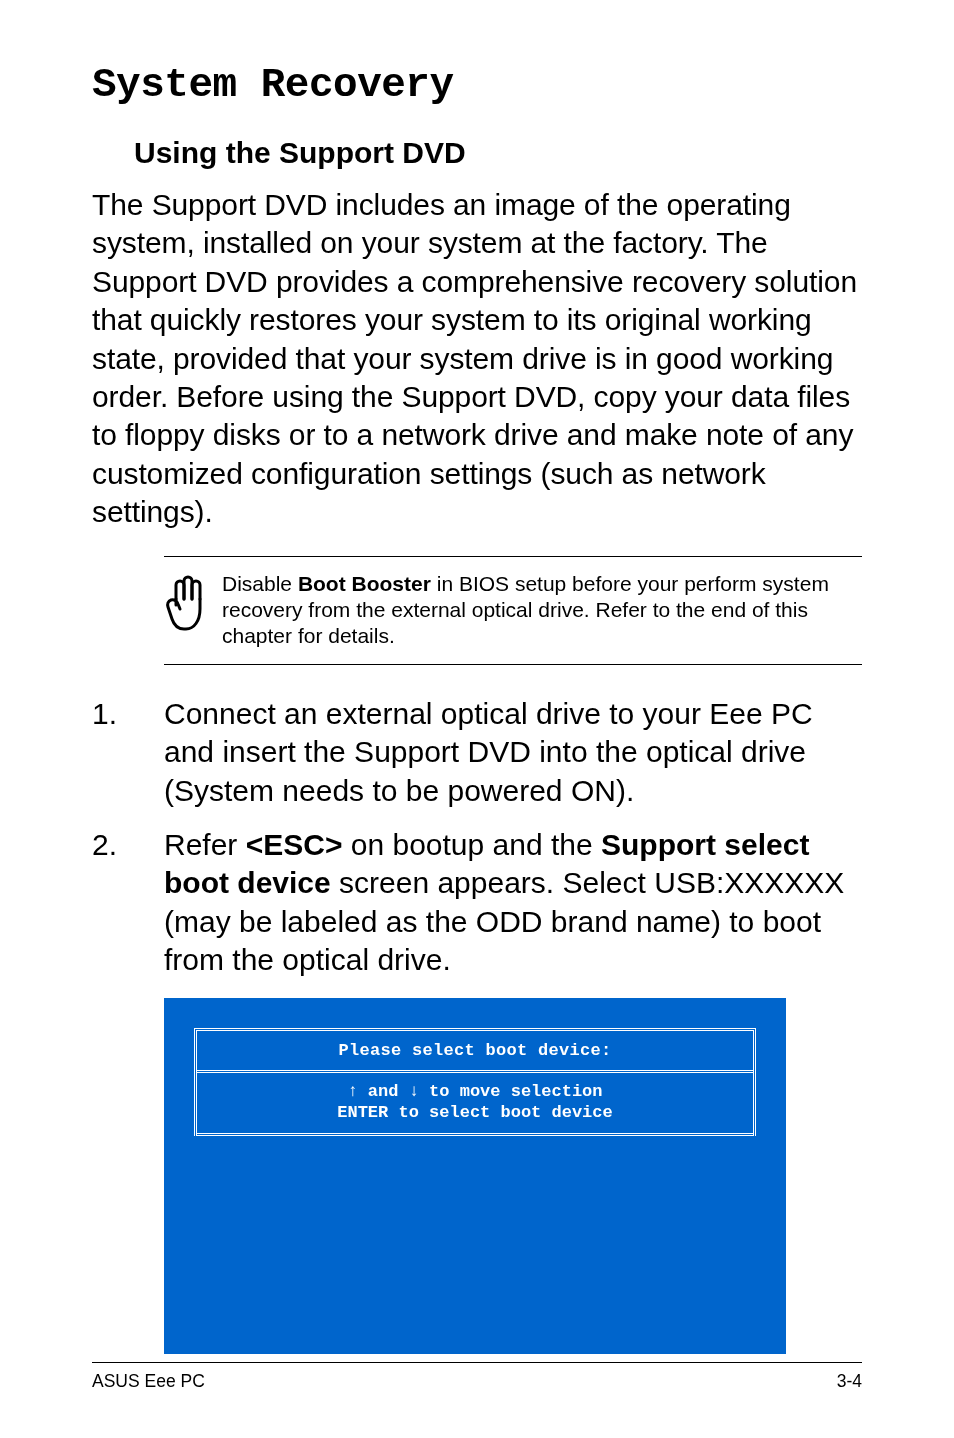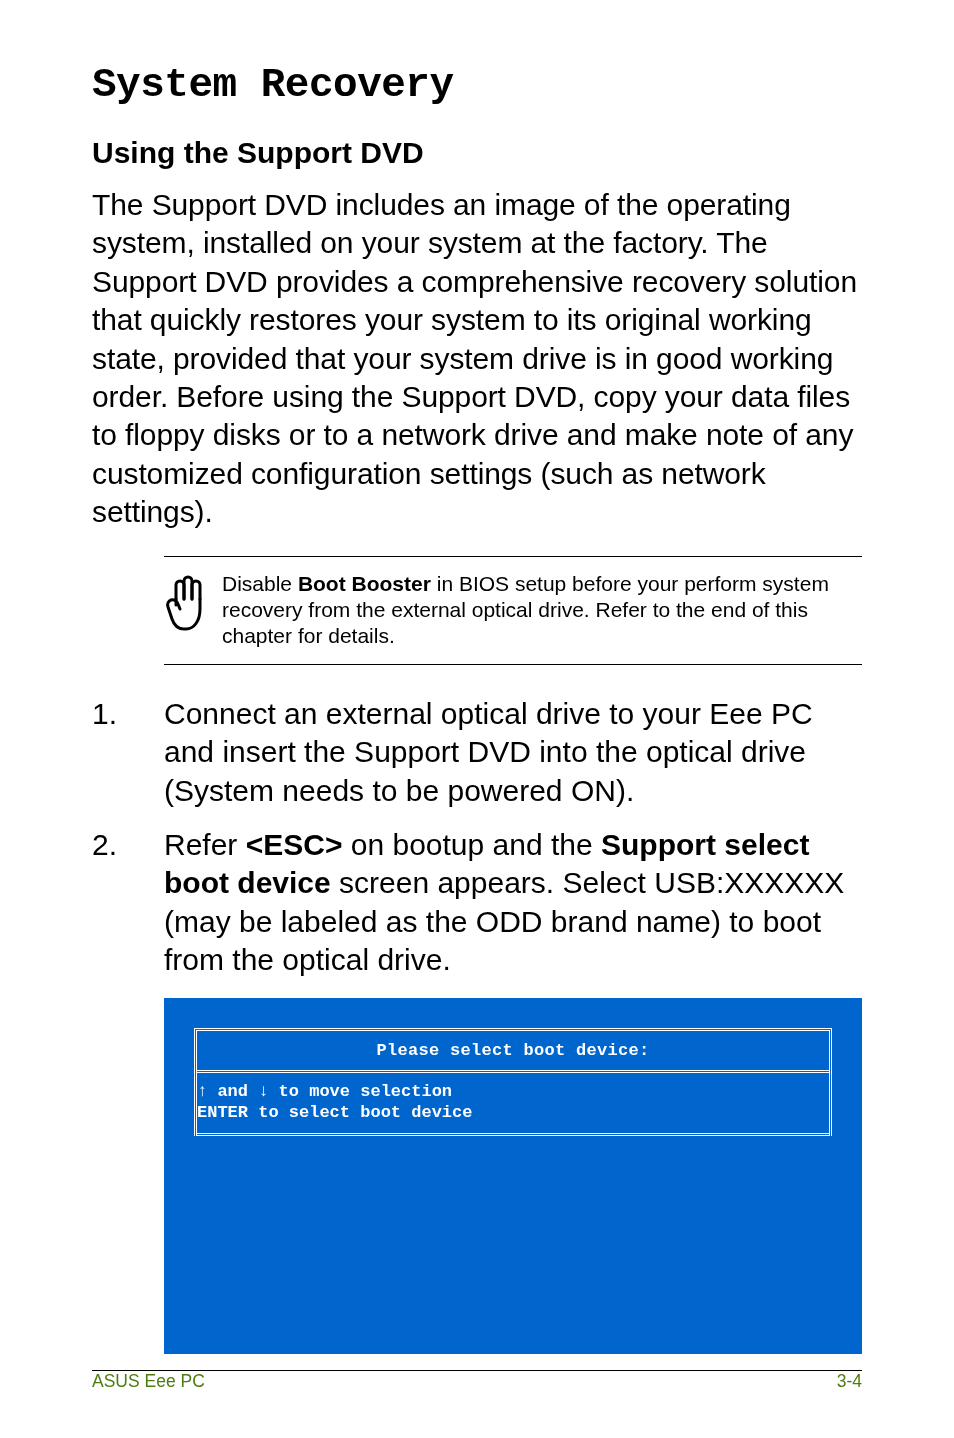--- a/index.html
+++ b/index.html
@@ -15,20 +15,21 @@
     font-weight: 700;
     font-size: 41px;
     margin-bottom: 28px;
     letter-spacing: -0.5px;
   }
   .h2 {
     font-family: "Segoe UI", Arial, sans-serif;
     font-weight: 700;
     font-size: 30px;
     margin-bottom: 16px;
+    margin-left: 42px;
   }
   .para {
     font-size: 30px;
     line-height: 1.28;
     margin-bottom: 20px;
     letter-spacing: -0.1px;
   }
   .note-wrap {
     border-top: 1px solid #000;
     border-bottom: 1px solid #000;
@@ -63,21 +64,21 @@
   }
   ol.steps > li::before {
     content: counter(step) ".";
     position: absolute;
     left: 0;
     top: 0;
   }
   b { font-weight: 700; }
 
   .boot-screen {
-    width: 698px;
+    width: 622px;
     height: 356px;
     background: #0065cc;
     margin: 18px 0 0 72px;
     padding: 30px;
     position: relative;
   }
   .boot-inner {
     border: 3px double #fff;
     border-bottom: none;
     width: 100%;
@@ -99,35 +100,36 @@
   .boot-row {
     padding: 2px 8px;
     color: #ffcc00;
     line-height: 1.2;
   }
   .boot-row.selected {
     background: #ffcc00;
     color: #0065cc;
   }
   .boot-help {
-    text-align: left;
+    text-align: center;
     padding: 8px 0 10px 0;
     border-bottom: 3px double #fff;
     line-height: 1.25;
   }
   .footer {
     position: absolute;
     bottom: 46px;
     left: 92px;
     right: 92px;
     display: flex;
     justify-content: space-between;
     font-size: 17.5px;
     border-top: 1px solid #000;
-    color: #4d7c0f;
+    padding-top: 8px;
+    color: #000000;
   }
 </style>
 </head>
 <body>
 
 <div class="page">
 
   <div class="h1">System Recovery</div>
   <div class="h2">Using the Support DVD</div>
   <p class="para">The Support DVD includes an image of the operating system, installed on your system at the factory. The Support DVD provides a comprehensive recovery solution that quickly restores your system to its original working state, provided that your system drive is in good working order. Before using the Support DVD, copy your data files to floppy disks or to a network drive and make note of any customized configuration settings (such as network settings).</p>

